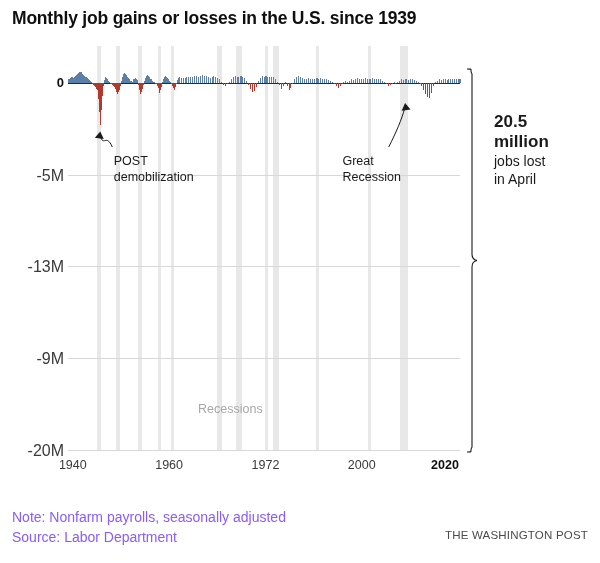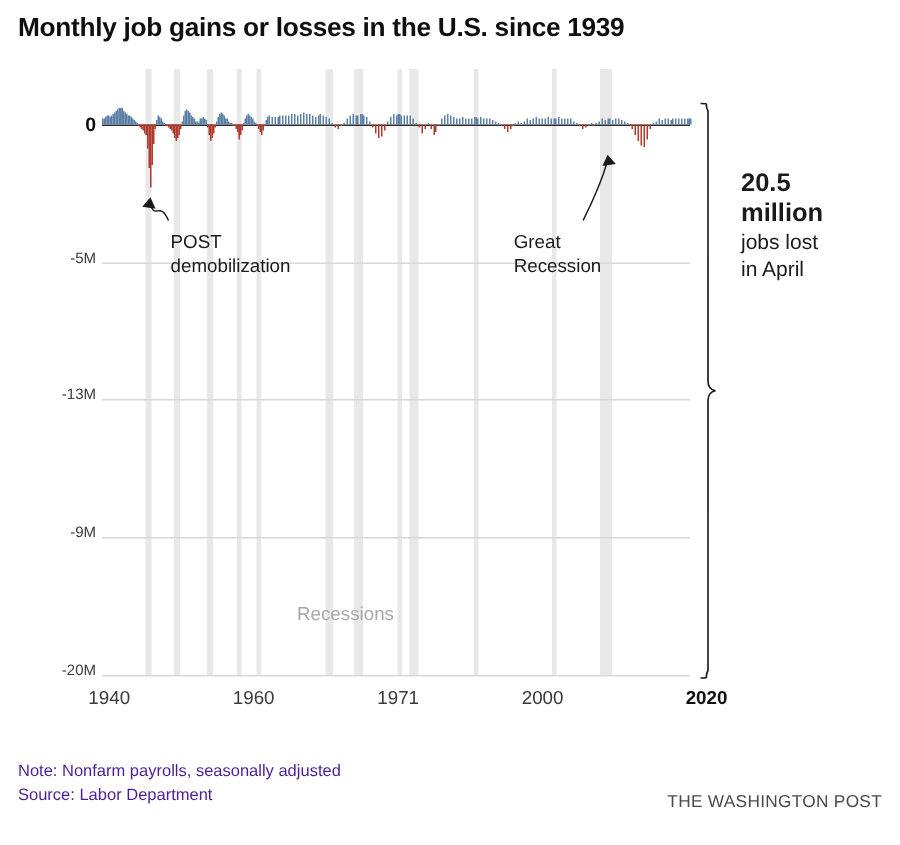--- a/index.html
+++ b/index.html
@@ -39,21 +39,21 @@
     height: 1px;
     background: #d8d8d8;
   }
   .gridline.zero {
     background: #2b2b2b;
     height: 1px;
   }
   .ytick {
     position: absolute;
     right: 536px;
-    font-size: 10px;
+    font-size: 16px;
     color: #3a3a3a;
     text-align: right;
     white-space: nowrap;
   }
   .ytick.zero {
     font-weight: bold;
     font-size: 13px;
     color: #0f0f0f;
   }
   .recession-band {
@@ -111,22 +111,22 @@
     display: block;
     line-height: 1.18;
   }
   #footer {
     position: absolute;
     left: 12px;
     top: 507px;
     width: 576px;
   }
   .footnote {
-    font-size: 11px;
-    color: #4c1d95;
+    font-size: 14px;
+    color: #8b5cf6;
     line-height: 1.45;
   }
   #source-credit {
     position: absolute;
     right: 0;
     top: 22px;
     font-size: 11.5px;
     letter-spacing: 0.2px;
     color: #4a4a4a;
   }
@@ -470,15 +470,15 @@
   <div id="source-credit">THE WASHINGTON POST</div>
 </div>
 
 <div class="ytick zero" style="top: 74.7273px;">0</div>
 <div class="ytick" style="top: 166.545px;">-5M</div>
 <div class="ytick" style="top: 258.364px;">-13M</div>
 <div class="ytick" style="top: 350.182px;">-9M</div>
 <div class="ytick" style="top: 442px;">-20M</div>
 <div class="xtick-label" style="left: 50.8157px; width: 44px; top: 458px;">1940</div>
 <div class="xtick-label" style="left: 147.13px; width: 44px; top: 458px;">1960</div>
-<div class="xtick-label" style="left: 243.445px; width: 44px; top: 458px;">1971</div>
+<div class="xtick-label" style="left: 243.445px; width: 44px; top: 458px;">1972</div>
 <div class="xtick-label" style="left: 339.759px; width: 44px; top: 458px;">2000</div>
-<div class="xtick-label highlight" style="left: 449px; width: 44px; top: 458px;">2020</div>
+<div class="xtick-label highlight" style="left: 423px; width: 44px; top: 458px;">2020</div>
 
 </body></html>

